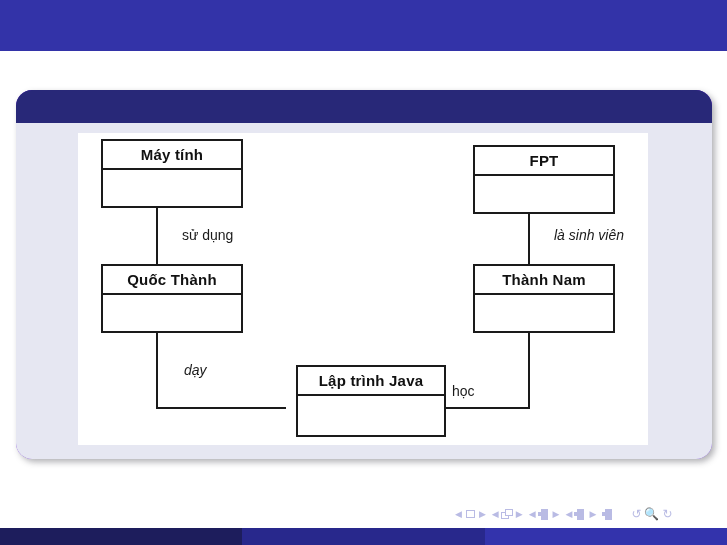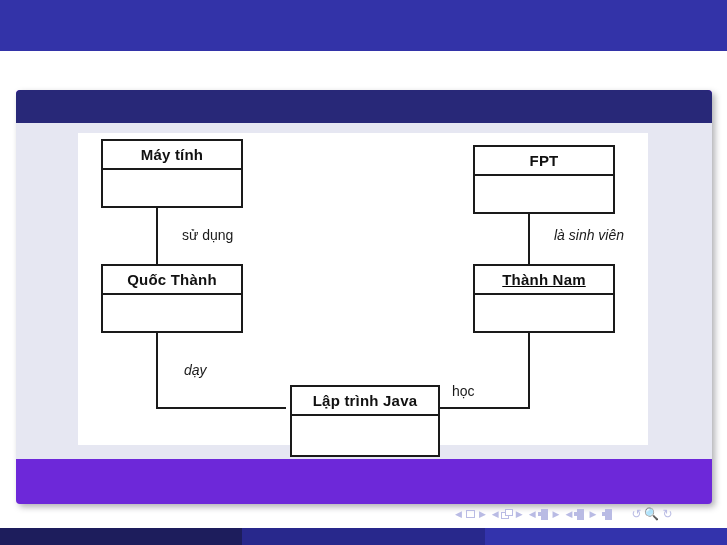--- a/index.html
+++ b/index.html
@@ -14,22 +14,22 @@
   #topbar{
     position:absolute;left:0;top:0;width:727px;height:51px;
     background:#3333a8;
   }
   #topbar-gap{
     position:absolute;left:0;top:51px;width:727px;height:39px;
     background:#ffffff;
   }
   
   #block{
-    position:absolute;left:16px;top:90px;width:696px;height:414px;
-    border-radius:4px;
+    position:absolute;left:16px;top:90px;width:696px;height:369px;
+    border-radius:16px;
     box-shadow:3px 3px 6px rgba(60,60,70,0.40);
     overflow:hidden;
     background:#6d28d9;
   }
   #block-title{
     height:33px;width:100%;
     background:#282878;
     border-radius:4px 4px 0 0;
     color:#ffffff;
     font-size:14px;font-weight:bold;
@@ -154,26 +154,26 @@
       <div class="uml-box" style="left:395px; top:12px; width:142px; height:69px;">
         <div class="uml-title">FPT</div>
         <div class="uml-body"></div>
       </div>
 
       <div class="uml-box" style="left:23px; top:131px; width:142px; height:69px;">
         <div class="uml-title">Quốc Thành</div>
         <div class="uml-body"></div>
       </div>
 
-      <div class="uml-box" style="left:395px; top:131px; width:142px; height:69px;text-decoration:underline;">
+      <div class="uml-box" style="left:395px; top:131px; width:142px; height:69px;">
         <div class="uml-title">Thành Nam</div>
         <div class="uml-body"></div>
       </div>
 
-      <div class="uml-box" style="left:212px; top:232px; width:150px; height:72px;margin-top:20px;">
+      <div class="uml-box" style="left:218px; top:232px; width:150px; height:72px;">
         <div class="uml-title">Lập trình Java</div>
         <div class="uml-body"></div>
       </div>
 
       <div class="edge-label" style="left:104px; top:94px;">sử dụng</div>
       <div class="edge-label" style="left:476px; top:94px;font-style:italic;">là sinh viên</div>
       <div class="edge-label" style="left:106px; top:229px;font-style:italic;">dạy</div>
       <div class="edge-label" style="left:374px; top:250px;">học</div>
 
     </div>

